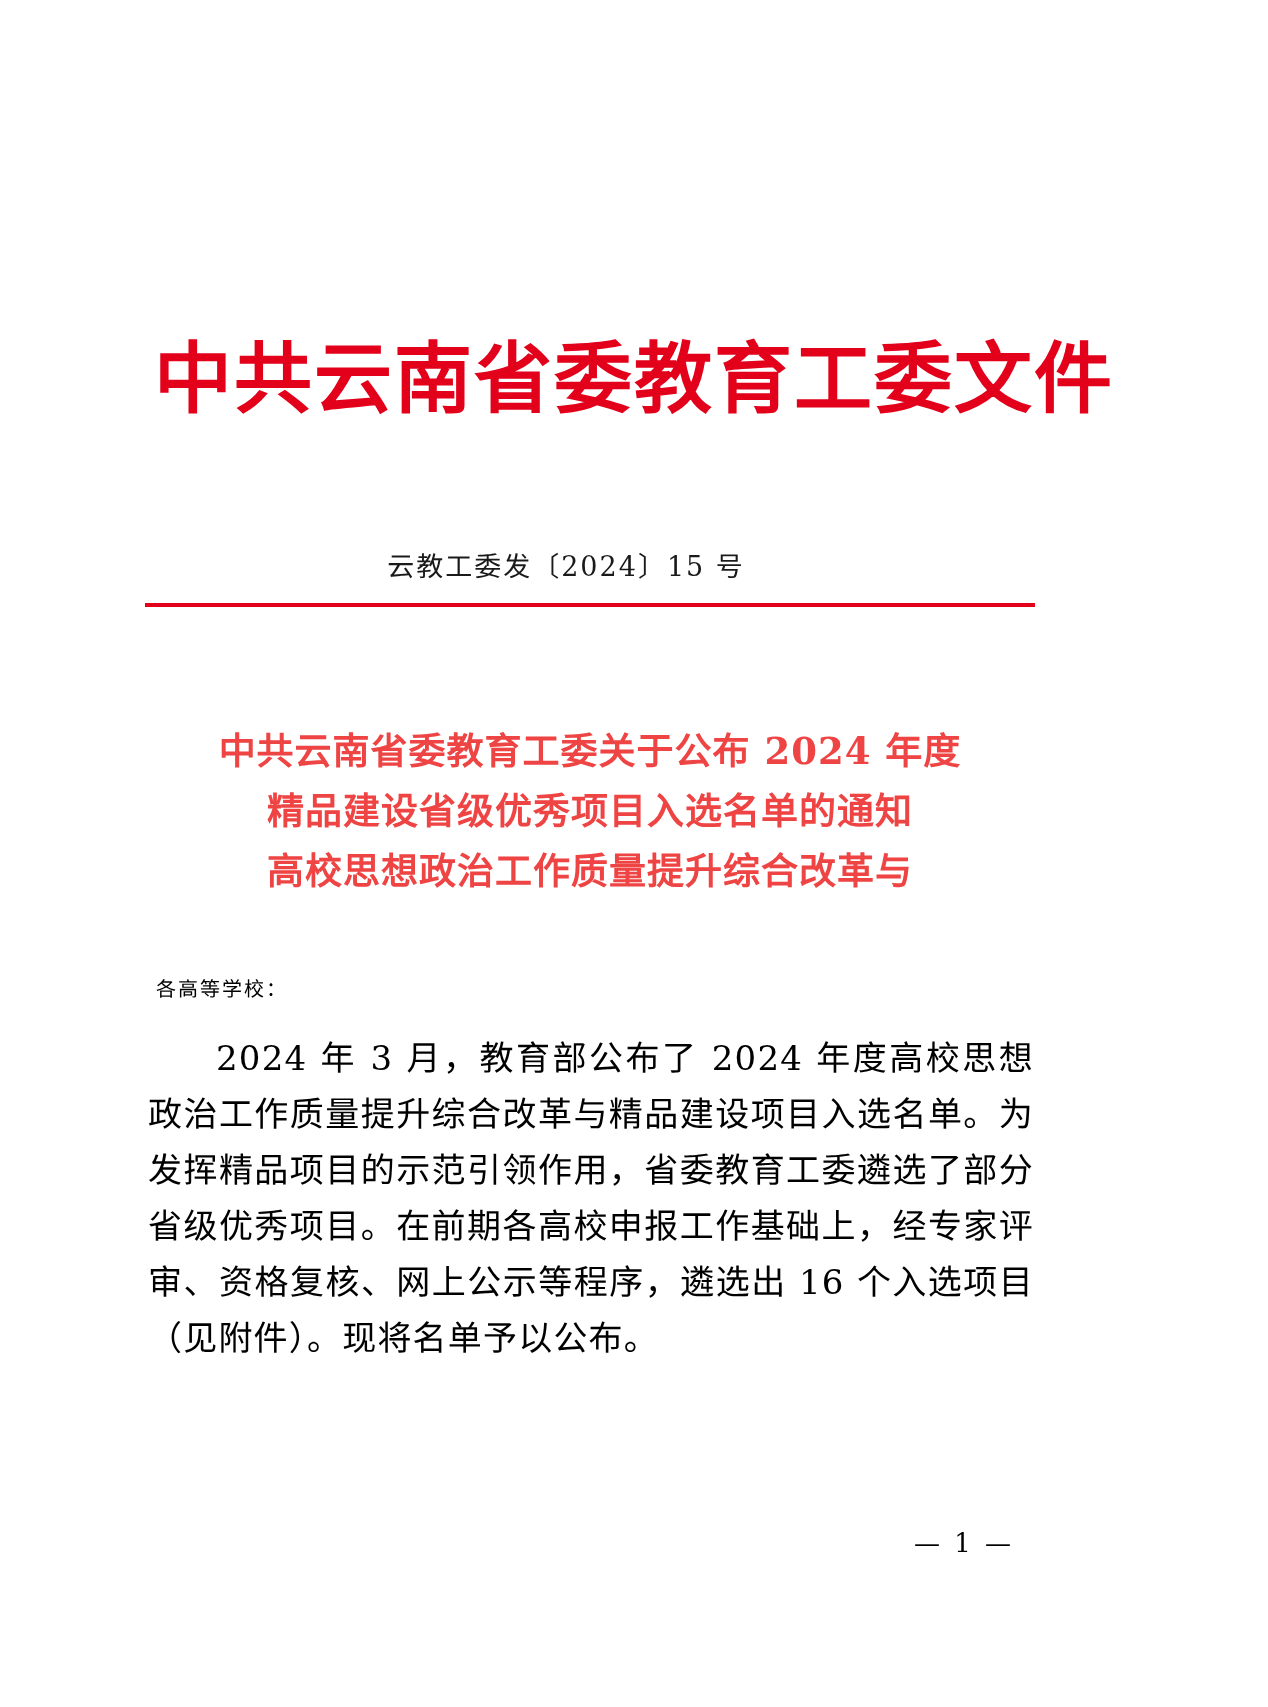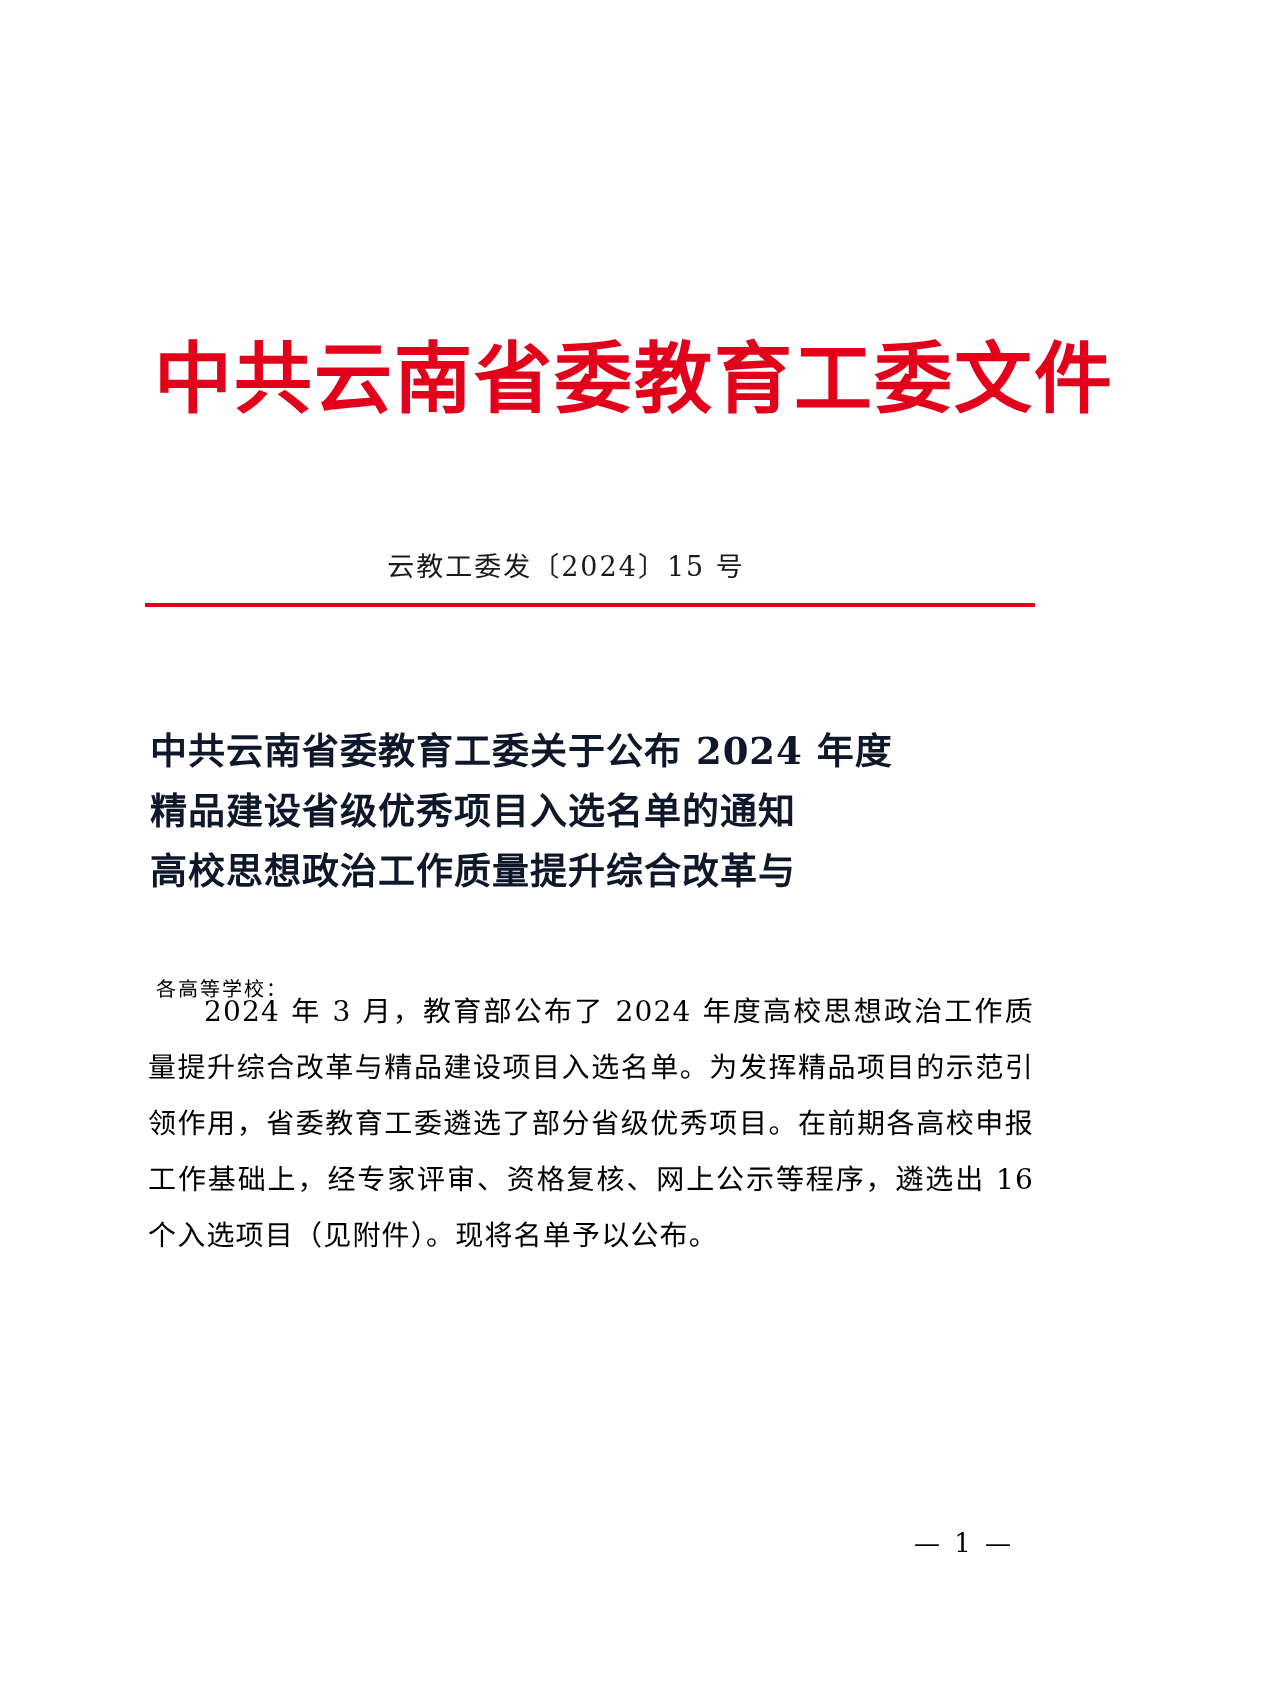--- a/index.html
+++ b/index.html
@@ -58,45 +58,46 @@
     width: 890px;
     height: 4px;
     background: #e2001a;
   }
   
   .doc-title {
     position: absolute;
     top: 722px;
     left: 150px;
     width: 880px;
+    text-align: center;
     font-weight: bold;
     font-size: 37px;
     line-height: 1.62;
     letter-spacing: 1px;
-    color: #0f172a;
+    color: #ef4444;
   }
   .doc-title .line {
     display: block;
     white-space: nowrap;
   }
   
   .salutation {
     position: absolute;
     top: 972px;
     left: 156px;
     font-size: 20px;
     letter-spacing: 2px;
     line-height: 1.7;
   }
   .body-text {
     position: absolute;
-    top: 984px;
+    top: 1030px;
     left: 148px;
     width: 886px;
-    font-size: 28px;
+    font-size: 34px;
     line-height: 56px;
     letter-spacing: 1.2px;
     text-align: justify;
     text-justify: inter-ideograph;
   }
   .body-text p {
     margin: 0 0 0 0;
     text-indent: 2em;
   }
   

